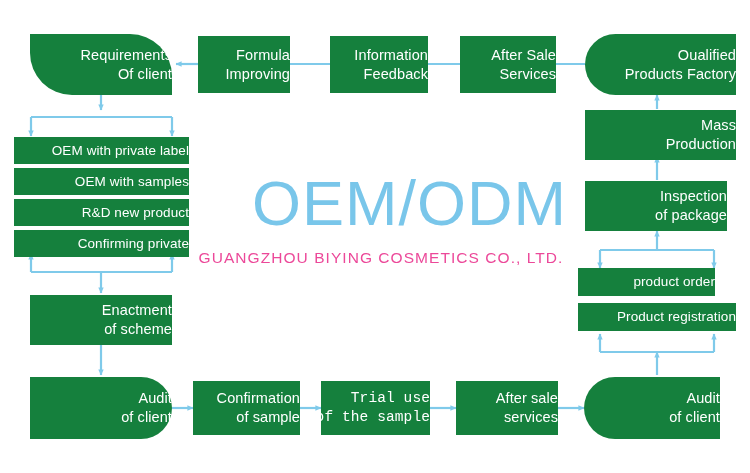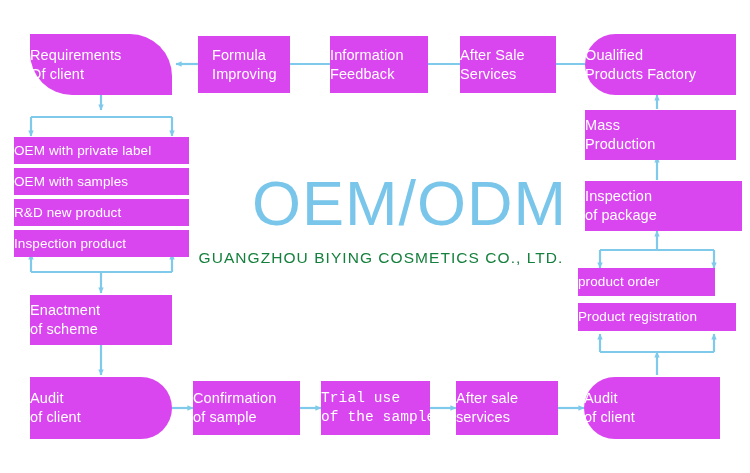--- a/index.html
+++ b/index.html
@@ -21,25 +21,25 @@
   #svg-layer {
     position: absolute;
     left: 0;
     top: 0;
     width: 750px;
     height: 473px;
     pointer-events: none;
   }
   .node {
     position: absolute;
-    background: #d946ef;
+    background: #15803d;
     color: #ffffff;
     display: flex;
     flex-direction: column;
-    align-items: flex-start;
+    align-items: flex-end;
     justify-content: center;
     text-align: center;
     line-height: 1.28;
     font-size: 14.5px;
     letter-spacing: 0.1px;
     box-sizing: border-box;
     z-index: 2;
   }
   .node .ln {
     display: block;
@@ -64,21 +64,21 @@
     color: #79C6EA;
     letter-spacing: 1px;
     line-height: 1;
     font-weight: 400;
     white-space: nowrap;
     text-align: right;
   }
   #brand-sub {
     margin-top: 14px;
     font-size: 15.5px;
-    color: #15803d;
+    color: #ec4899;
     letter-spacing: 1.05px;
     white-space: nowrap;
   }
 </style>
 </head>
 <body>
 
 <div id="stage">
 
   <svg id="svg-layer" viewBox="0 0 750 473">
@@ -172,21 +172,21 @@
     <span class="ln">Oualified</span>
     <span class="ln">Products Factory</span>
   </div>
   <div class="node small" style="left:14px; top:168px; width:175px; height:27px;">
     <span class="ln">OEM with samples</span>
   </div>
   <div class="node small" style="left:14px; top:199px; width:175px; height:27px;">
     <span class="ln">R&amp;D new product</span>
   </div>
   <div class="node small" style="left:14px; top:230px; width:175px; height:27px;">
-    <span class="ln">Inspection product</span>
+    <span class="ln">Confirming private</span>
   </div>
 
   <div class="node" style="left:30px; top:295px; width:142px; height:50px;">
     <span class="ln">Enactment</span>
     <span class="ln">of scheme</span>
   </div>
 
   <div class="node rnd-right" style="left:30px; top:377px; width:142px; height:62px;">
     <span class="ln">Audit</span>
     <span class="ln">of client</span>
@@ -211,21 +211,21 @@
     <span class="ln">Audit</span>
     <span class="ln">of client</span>
   </div>
 
   <div class="node small" style="left:578px; top:303px; width:158px; height:28px;">
     <span class="ln">Product registration</span>
   </div>
   <div class="node small" style="left:578px; top:268px; width:137px; height:28px;">
     <span class="ln">product order</span>
   </div>
-  <div class="node" style="left:585px; top:181px; width:157px; height:50px;">
+  <div class="node" style="left:585px; top:181px; width:142px; height:50px;">
     <span class="ln">Inspection</span>
     <span class="ln">of package</span>
   </div>
   <div class="node" style="left:585px; top:110px; width:151px; height:50px;">
     <span class="ln">Mass</span>
     <span class="ln">Production</span>
   </div>
 
   <div id="brand" style="left:195px; top:172px; width:372px;">
     <div id="brand-title">OEM/ODM</div>

